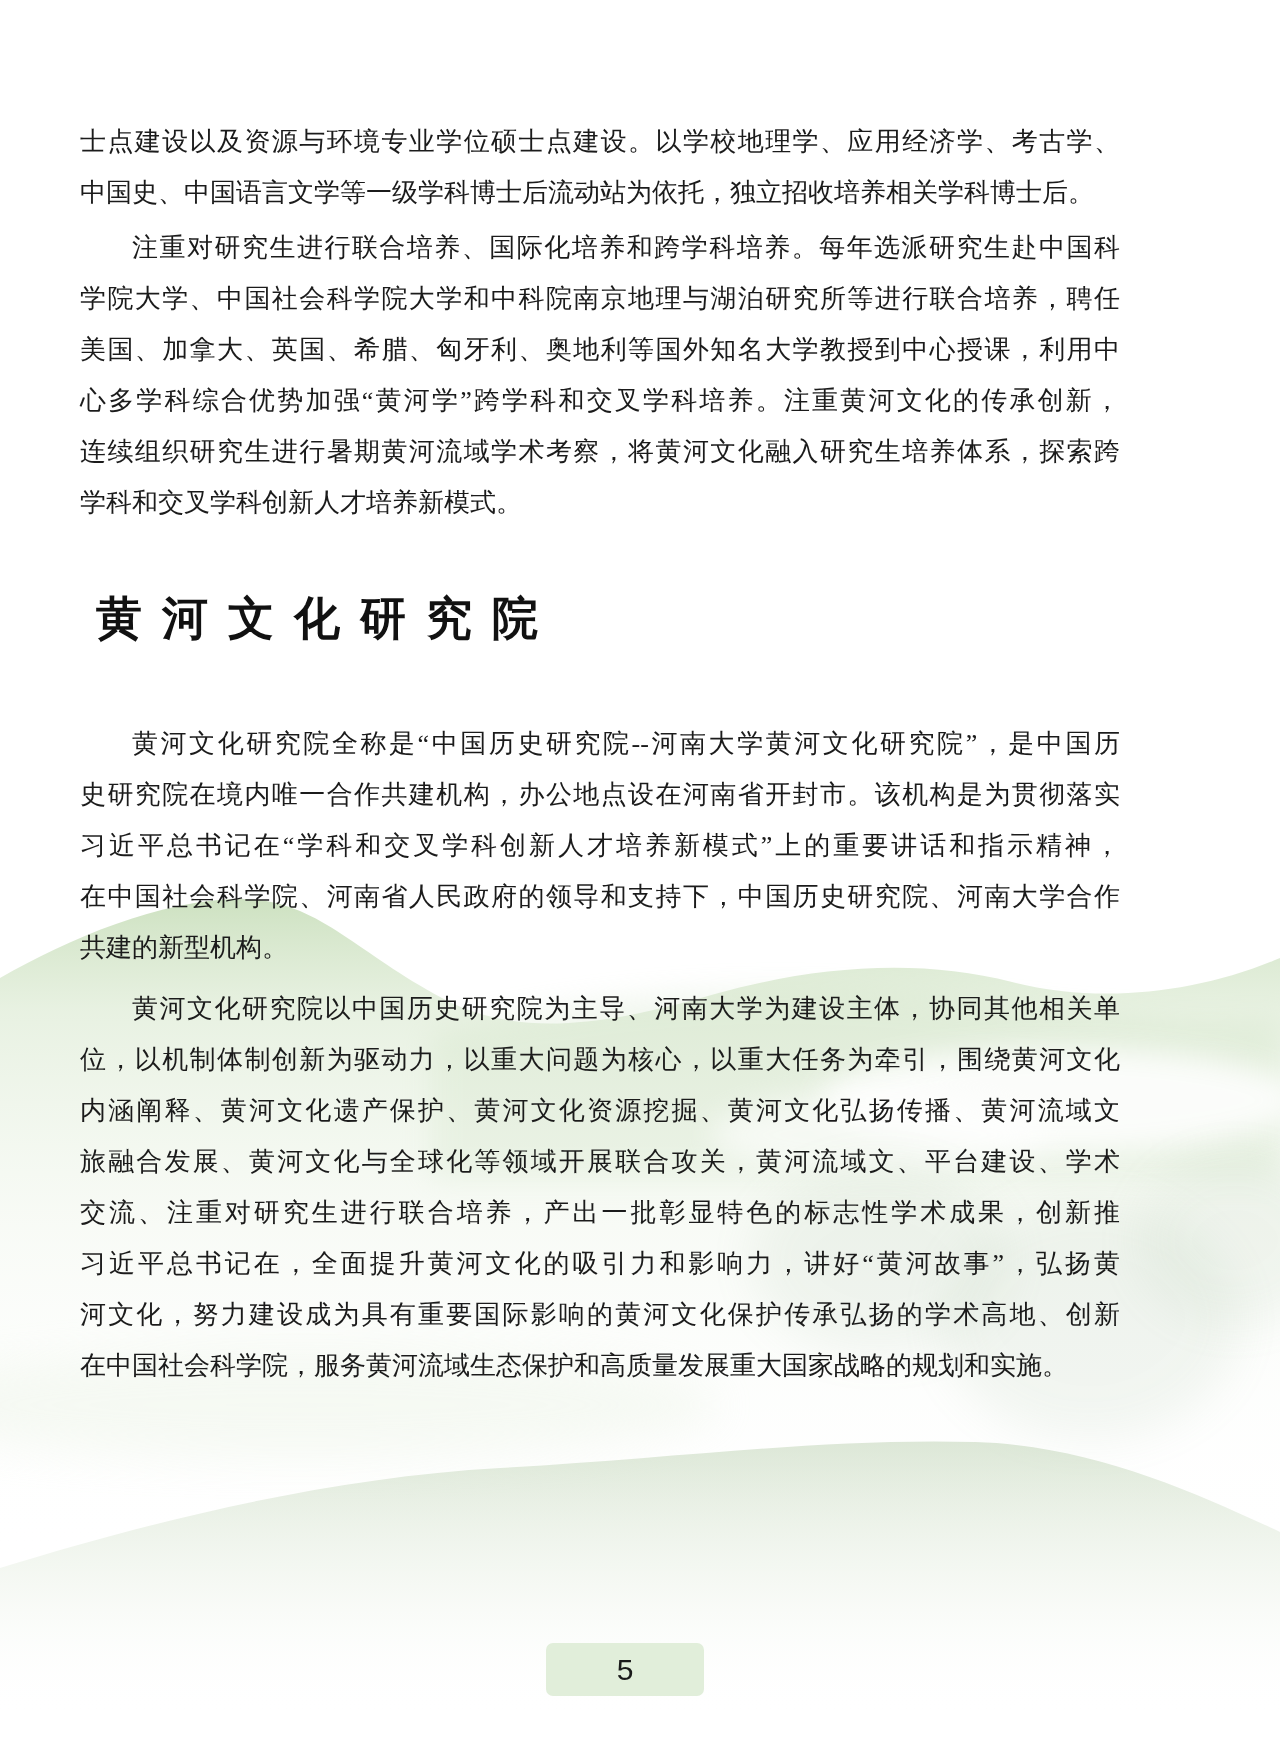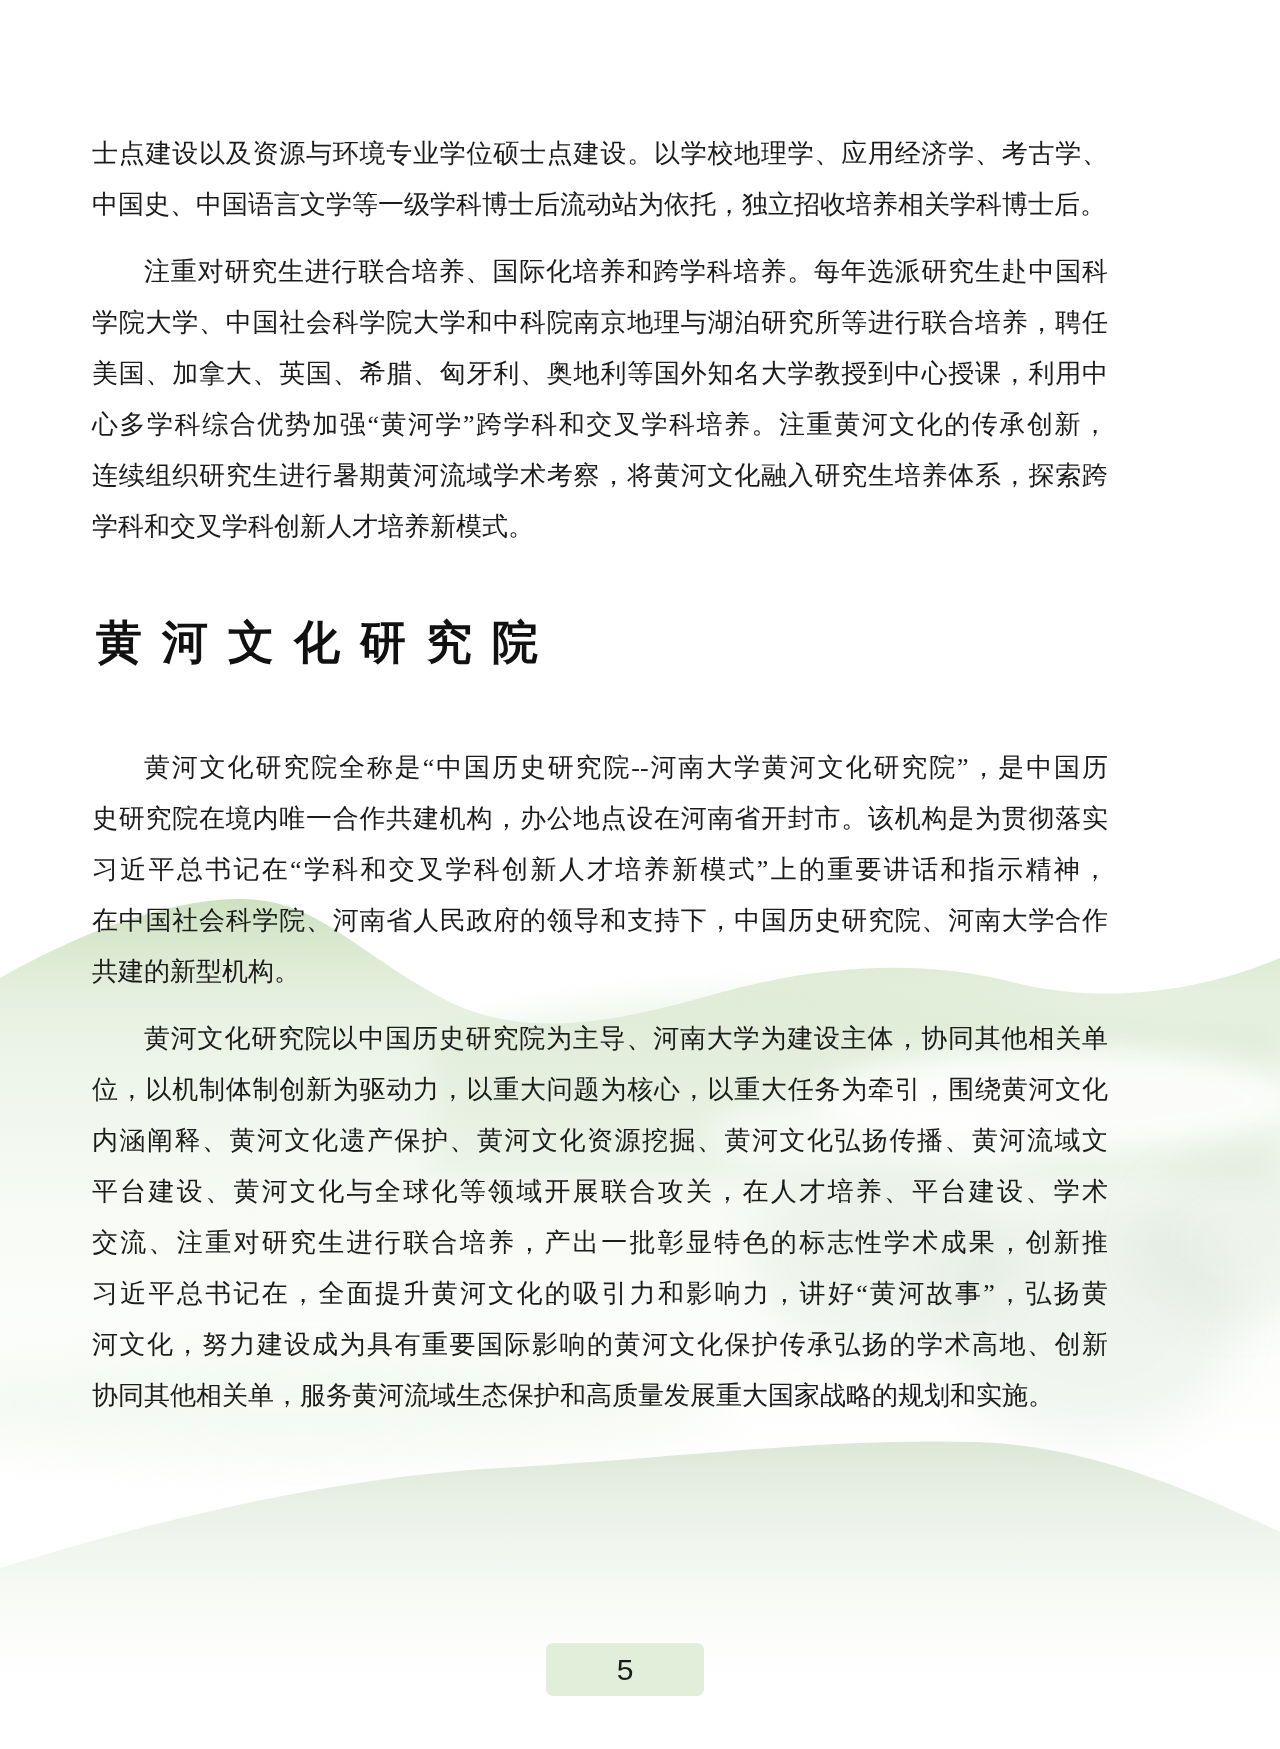--- a/index.html
+++ b/index.html
@@ -17,21 +17,21 @@
     font-family:"Liberation Serif", serif;
     color:var(--text);
   }
   .bg{
     position:absolute;left:0;top:0;width:1280px;height:1749px;
     z-index:0;pointer-events:none;
   }
   .content{
     position:absolute;left:76px;top:112px;width:1048px;z-index:1;
   }
-  .paragraph{margin:16px;}
+  .paragraph{margin:4px;}
   .line{
     height:51px;
     line-height:51px;
     font-size:26px;
     white-space:nowrap;
     text-align:justify;
     text-align-last:justify;
     color:var(--text);
   }
   .line.last{text-align-last:left;}
@@ -123,24 +123,24 @@
         <div class="line indent">黄河文化研究院全称是“中国历史研究院--河南大学黄河文化研究院”，是中国历</div>
         <div class="line">史研究院在境内唯一合作共建机构，办公地点设在河南省开封市。该机构是为贯彻落实</div>
         <div class="line">习近平总书记在“学科和交叉学科创新人才培养新模式”上的重要讲话和指示精神，</div>
         <div class="line">在中国社会科学院、河南省人民政府的领导和支持下，中国历史研究院、河南大学合作</div>
         <div class="line last">共建的新型机构。</div>
       </div>
       <div class="paragraph">
         <div class="line indent">黄河文化研究院以中国历史研究院为主导、河南大学为建设主体，协同其他相关单</div>
         <div class="line">位，以机制体制创新为驱动力，以重大问题为核心，以重大任务为牵引，围绕黄河文化</div>
         <div class="line">内涵阐释、黄河文化遗产保护、黄河文化资源挖掘、黄河文化弘扬传播、黄河流域文</div>
-        <div class="line">平台建设、黄河文化与全球化等领域开展联合攻关，在人才培养、平台建设、学术</div>
+        <div class="line">旅融合发展、黄河文化与全球化等领域开展联合攻关，黄河流域文、平台建设、学术</div>
         <div class="line">交流、注重对研究生进行联合培养，产出一批彰显特色的标志性学术成果，创新推</div>
         <div class="line">习近平总书记在，全面提升黄河文化的吸引力和影响力，讲好“黄河故事”，弘扬黄</div>
         <div class="line">河文化，努力建设成为具有重要国际影响的黄河文化保护传承弘扬的学术高地、创新</div>
-        <div class="line last">协同其他相关单，服务黄河流域生态保护和高质量发展重大国家战略的规划和实施。</div>
+        <div class="line last">在中国社会科学院，服务黄河流域生态保护和高质量发展重大国家战略的规划和实施。</div>
       </div>
     </section>
 </main>
 
 <div class="page-badge">
   <span>5</span>
 </div>
 
 </body></html>

